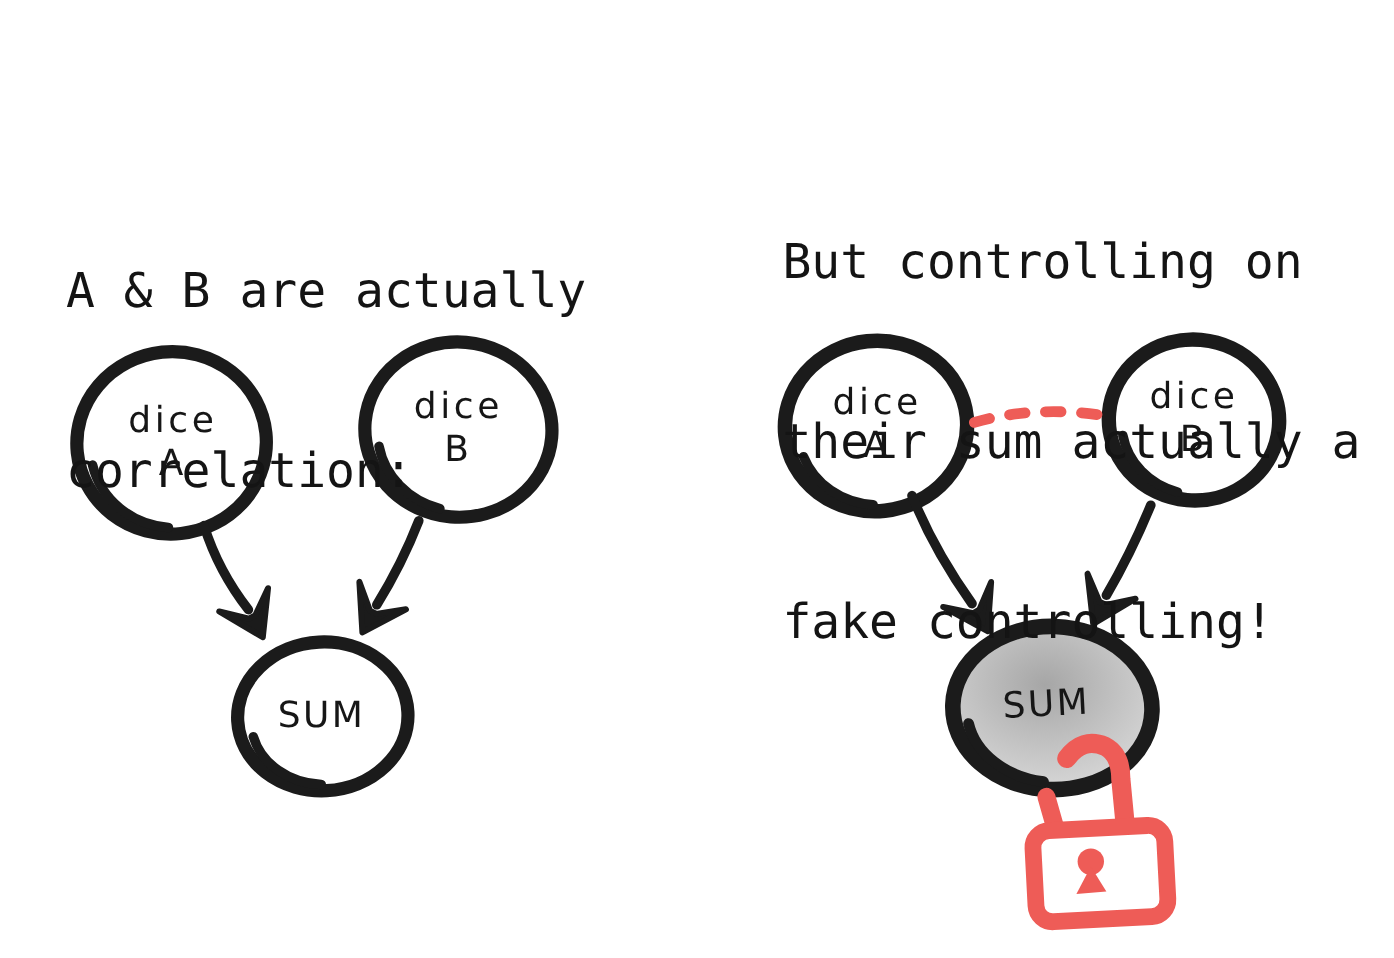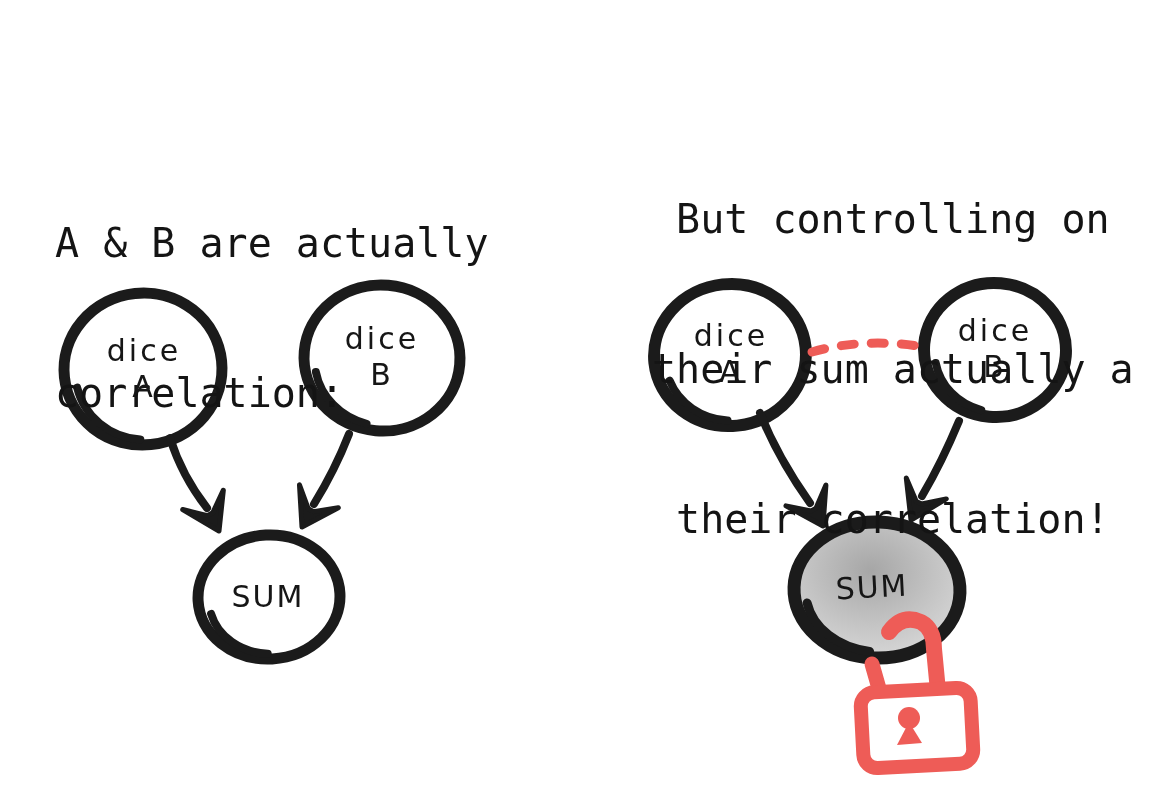--- a/index.html
+++ b/index.html
@@ -15,21 +15,21 @@
   .canvas{position:absolute;left:0;top:0;}
   .title{
     position:absolute;
     font-family:"DejaVu Sans Mono", monospace;
     font-size:40px;
     line-height:50px;
     color:#141414;
     white-space:pre;
   }
   .title-left{left:55px;top:80px;}
-  .title-right{left:652px;top:56px;text-align:center;}
+  .title-right{left:652px;top:56px;}
   .node-label{
     position:absolute;
     transform:translate(-50%,-50%);
     text-align:center;
     color:#161616;
   }
   .dice-label{
     font-size:30px;
     line-height:36px;
     letter-spacing:3px;
@@ -119,21 +119,21 @@
   </svg>
 
   <div class="title title-left">
     <div>A &amp; B are actually</div>
     <div>correlation:</div>
   </div>
 
   <div class="title title-right">
     <div>But controlling on</div>
     <div>their sum actually a</div>
-    <div>their correlation!</div>
+    <div>fake controlling!</div>
   </div>
 
   <div class="node-label dice-label" style="left:144px;top:331px;">
     <span>dice</span>
     <span>A</span>
   </div>
   <div class="node-label dice-label" style="left:382px;top:319px;">
     <span>dice</span>
     <span>B</span>
   </div>

